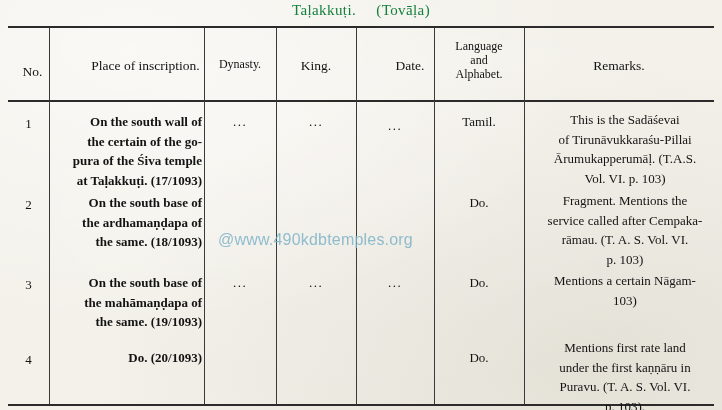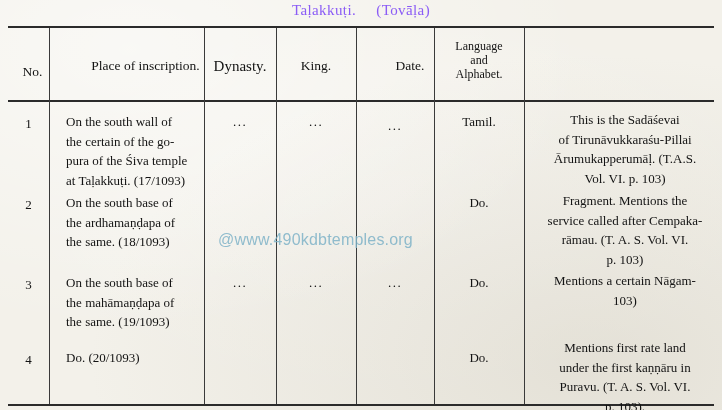--- a/index.html
+++ b/index.html
@@ -32,21 +32,21 @@
     pointer-events: none;
   }
   .heading {
     position: absolute;
     top: 2px;
     left: 0;
     width: 722px;
     text-align: center;
     font-size: 15px;
     letter-spacing: 0.4px;
-    color: #8b5cf6;
+    color: #15803d;
   }
   .heading .sub {
     margin-left: 16px;
   }
   .rule {
     position: absolute;
     left: 8px;
     width: 706px;
     background: #2b2b2b;
   }
@@ -77,21 +77,21 @@
 
   .head-cell {
     position: absolute;
     text-align: center;
     font-size: 13.5px;
     color: #131313;
     line-height: 1.15;
   }
   .hc-no     { left: 4px;   width: 41px;  top: 36px; }
   .hc-place  { left: 41px;  width: 155px; top: 30px; padding-left: 19px; }
-  .hc-dyn    { left: 196px; width: 72px;  top: 30px; font-size: 15px; }
+  .hc-dyn    { left: 196px; width: 72px;  top: 30px; font-size: 12px; }
   .hc-king   { left: 268px; width: 80px;  top: 30px; }
   .hc-date   { left: 348px; width: 78px;  top: 30px; padding-left: 15px; }
   .hc-lang   { left: 426px; width: 90px;  top: 12px; font-size: 12px; }
   .hc-rem    { left: 516px; width: 190px; top: 30px; }
 
   .row {
     position: absolute;
     left: 0;
     width: 706px;
   }
@@ -100,23 +100,24 @@
     font-size: 13px;
     line-height: 1.5;
     color: #131313;
   }
   .c-no {
     left: 0; width: 41px;
     text-align: center;
   }
   .c-place {
     left: 44px; width: 150px;
-    text-align: left;
+    text-align: right;
     padding-left: 14px;
     box-sizing: border-box;
+    font-weight: bold;
   }
   .c-dots {
     text-align: center;
     letter-spacing: 1.5px;
     font-size: 13px;
   }
   .c-dyn  { left: 196px; width: 72px; }
   .c-king { left: 268px; width: 80px; }
   .c-date { left: 348px; width: 78px; }
   .c-lang {
@@ -169,20 +170,21 @@
     <div class="head-cell hc-no">No.</div>
     <div class="head-cell hc-place">Place of inscription.</div>
     <div class="head-cell hc-dyn">Dynasty.</div>
     <div class="head-cell hc-king">King.</div>
     <div class="head-cell hc-date">Date.</div>
     <div class="head-cell hc-lang">
       <div>Language</div>
       <div>and</div>
       <div>Alphabet.</div>
     </div>
+    <div class="head-cell hc-rem">Remarks.</div>
 
     <div class="row" style="top:84px;">
       <div class="cell c-no" style="top:2px;">1</div>
       <div class="cell c-place" style="top:0px;">
         <div>On the south wall of</div>
         <div>the certain of the go-</div>
         <div>pura of the Śiva temple</div>
         <div>at Taḷakkuṭi.  (17/1093)</div>
       </div>
       <div class="cell c-dots c-dyn" style="top:0px;">...</div>

